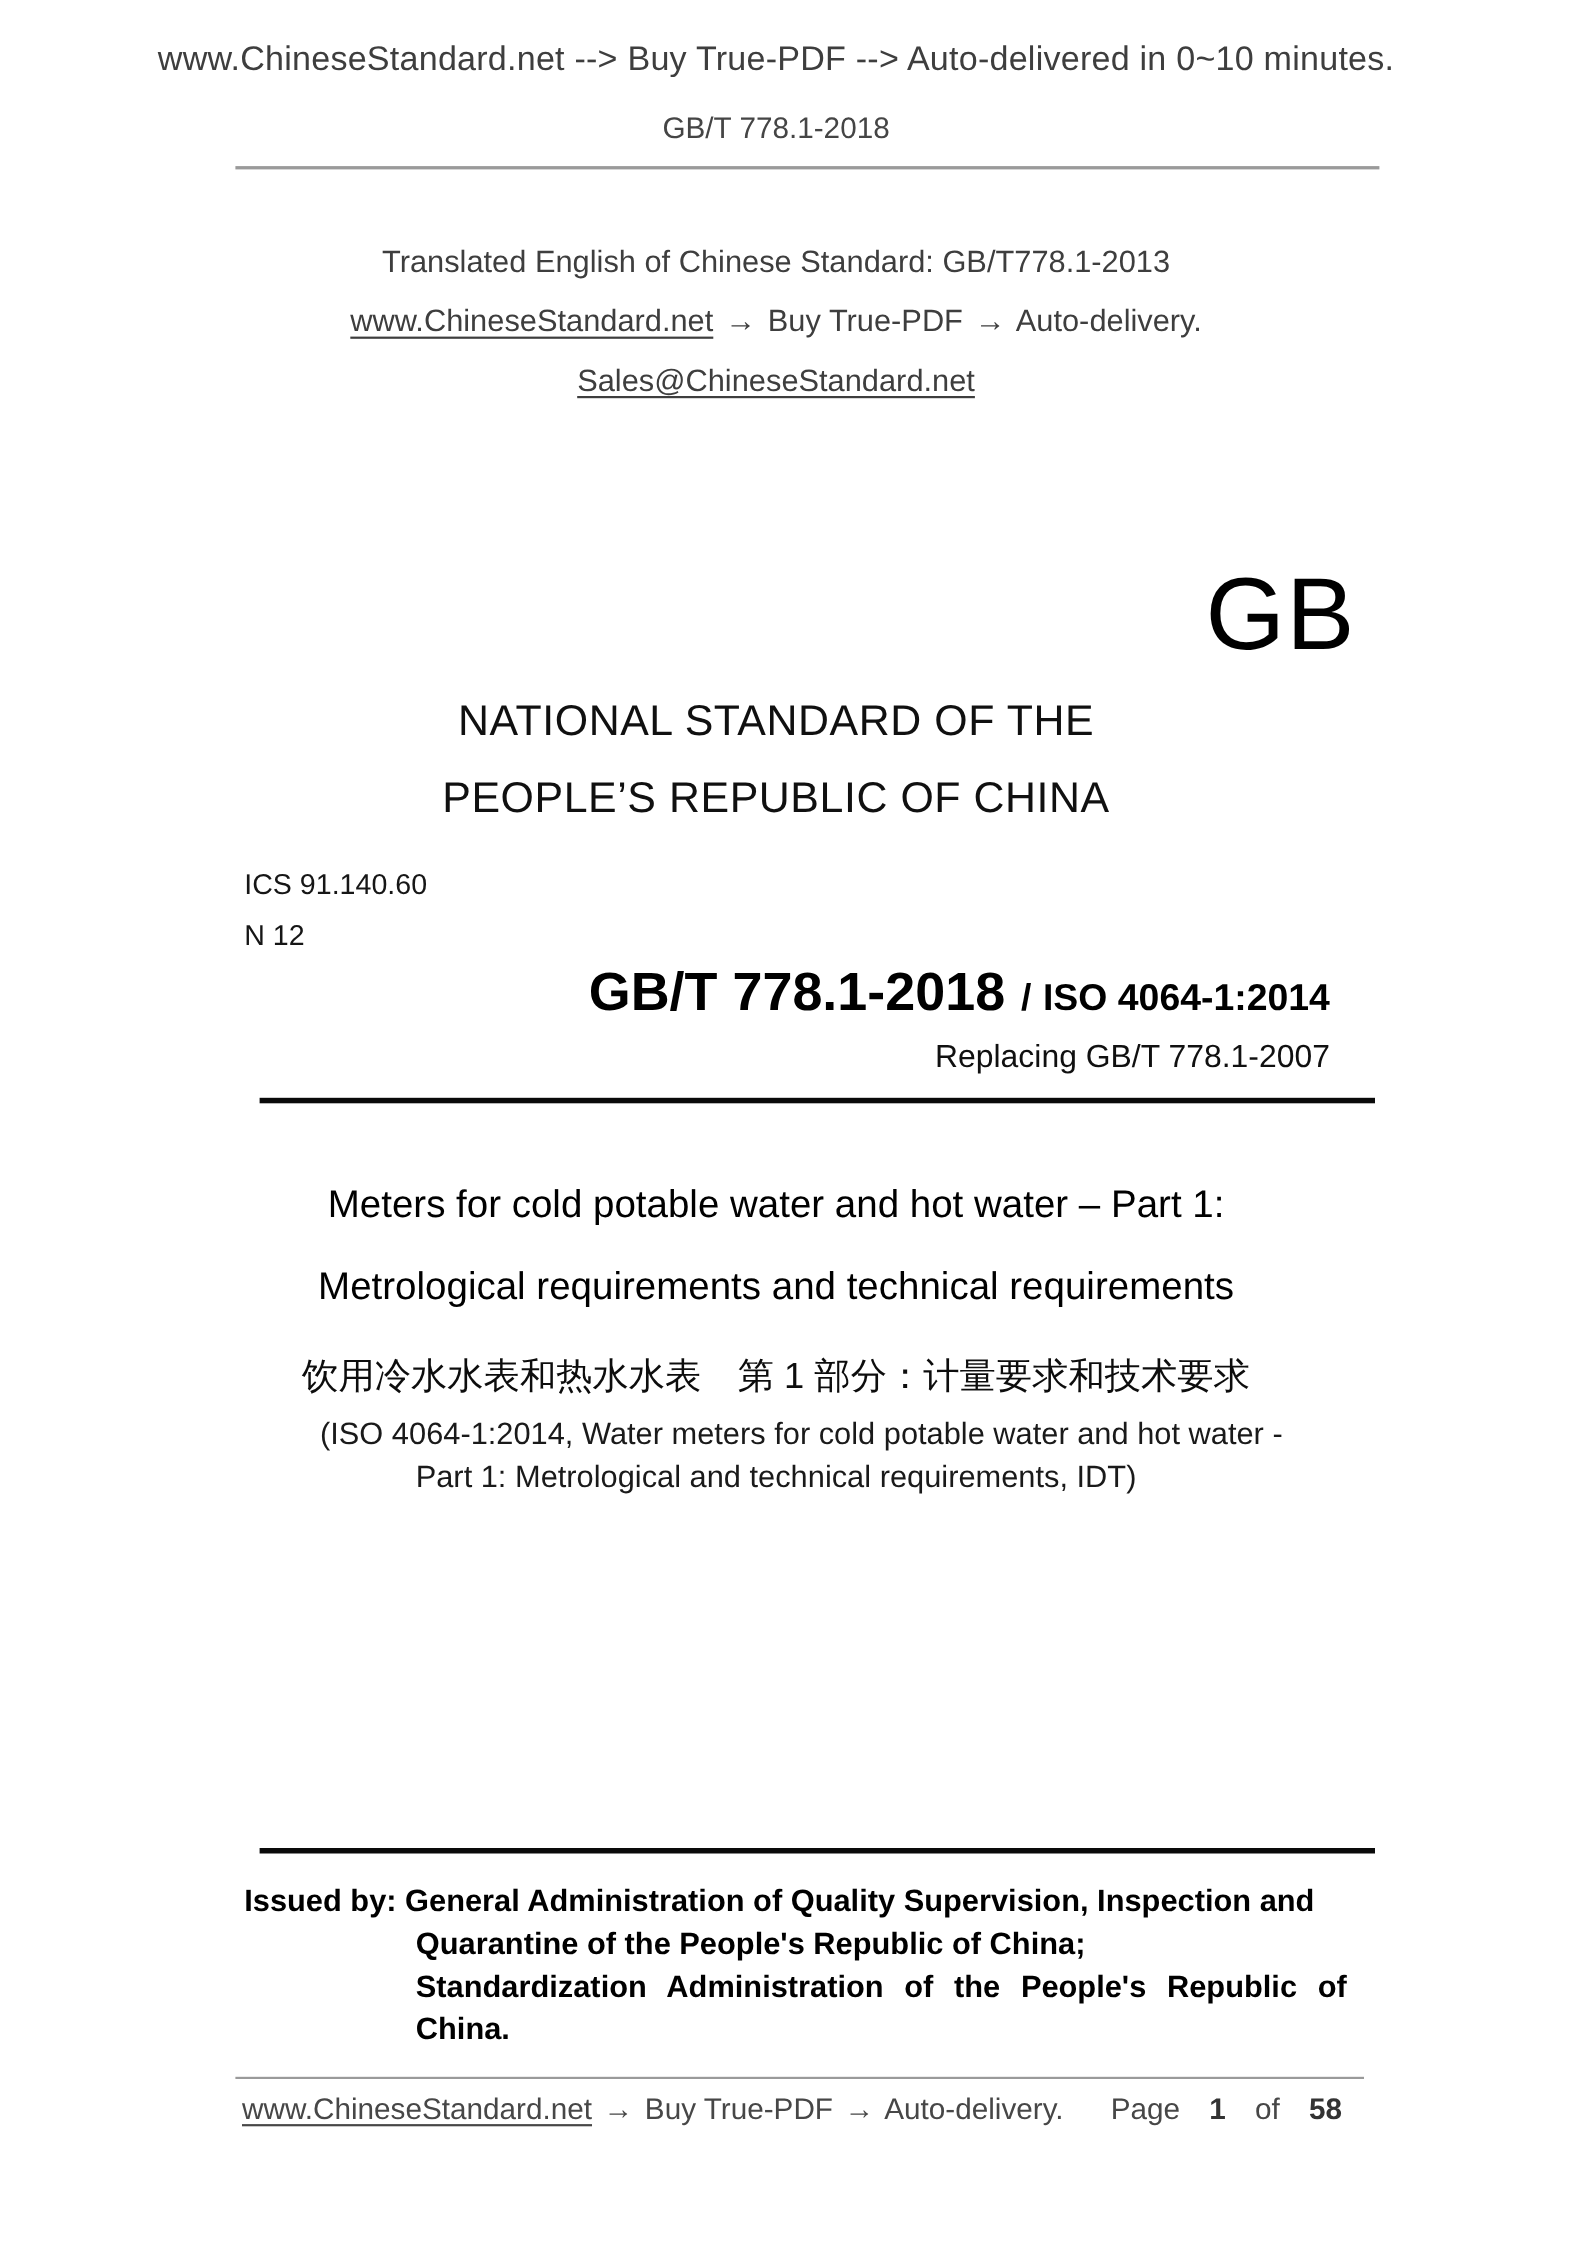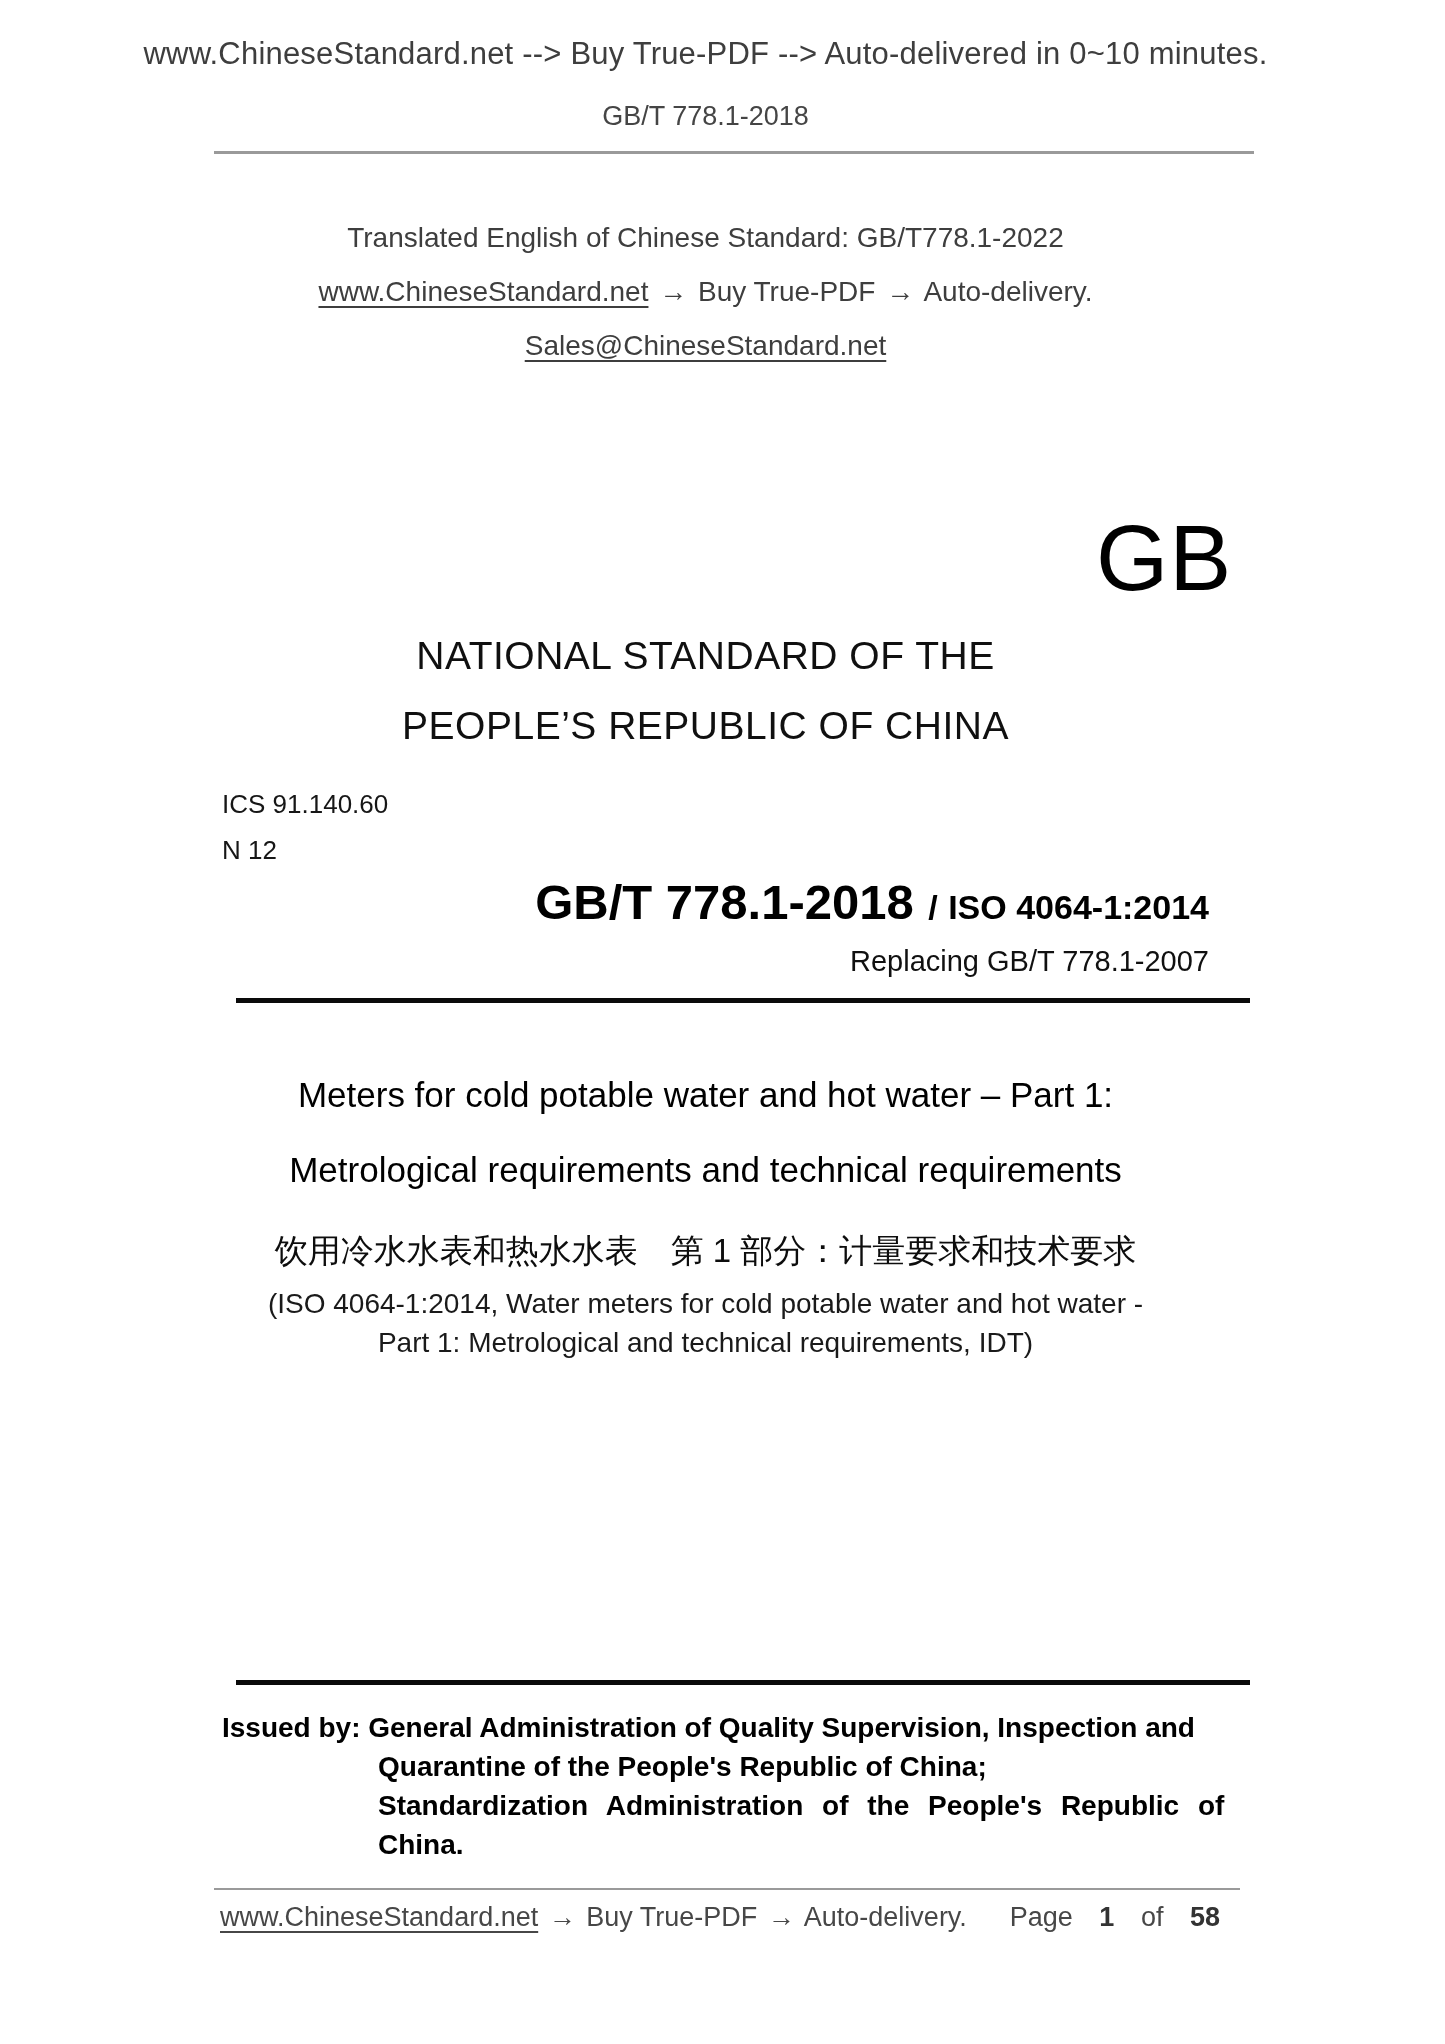--- a/index.html
+++ b/index.html
@@ -79,21 +79,21 @@
   #title-1 { top: 1075px; }
   #title-2 { top: 1150px; }
   #cn-title {
     position: absolute; left: 0; width: 100%; top: 1229px;
     text-align: center; font-size: 33px; color: #0d0d0d; white-space: nowrap;
   }
   .iso-note {
     position: absolute; left: 0; width: 100%;
     text-align: center; font-size: 28px; color: #1a1a1a; white-space: nowrap;
   }
-  #iso-1 { top: 1288px; }
+  #iso-1 { top: 1288px; padding-left: 23px; }
   #iso-2 { top: 1327px; }
 
   
   #dates-row {
     position: absolute; left: 220px; top: 1630px; width: 1024px;
     display: flex; justify-content: space-between;
     font-weight: bold; font-size: 28px; color: #000000;
   }
 
   
@@ -117,21 +117,21 @@
 <body>
 
 <div class="page">
 
   <div id="banner">www.ChineseStandard.net --&gt; Buy True-PDF --&gt; Auto-delivered in 0~10 minutes.</div>
 
   <div id="doc-num">GB/T 778.1-2018</div>
 
   <div id="rule-top" class="rule-gray"></div>
 
-  <div id="intro-1" class="intro-line">Translated English of Chinese Standard: GB/T778.1-2022</div>
+  <div id="intro-1" class="intro-line">Translated English of Chinese Standard: GB/T778.1-2013</div>
 
   <div id="intro-2" class="intro-line">
     <span class="link">www.ChineseStandard.net</span>
     <span class="arrow">→</span>
     <span>Buy True-PDF</span>
     <span class="arrow">→</span>
     <span>Auto-delivery.</span>
   </div>
 
   <div id="intro-3" class="intro-line">

